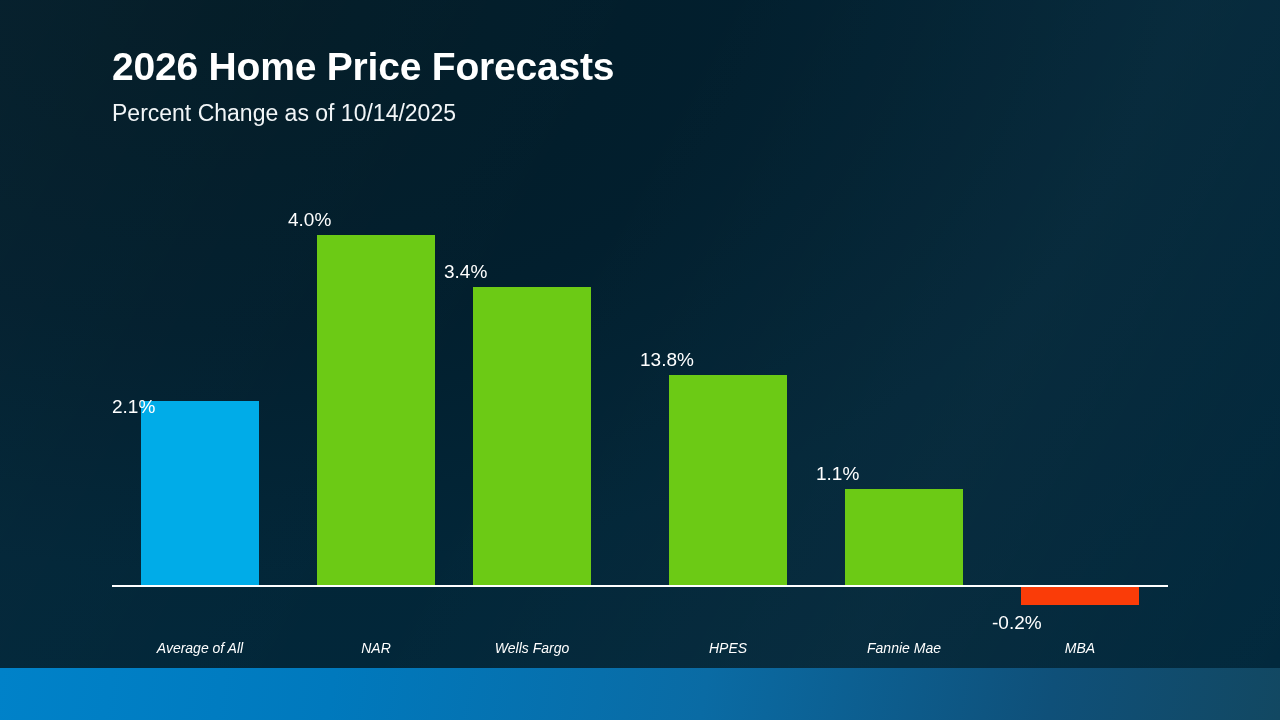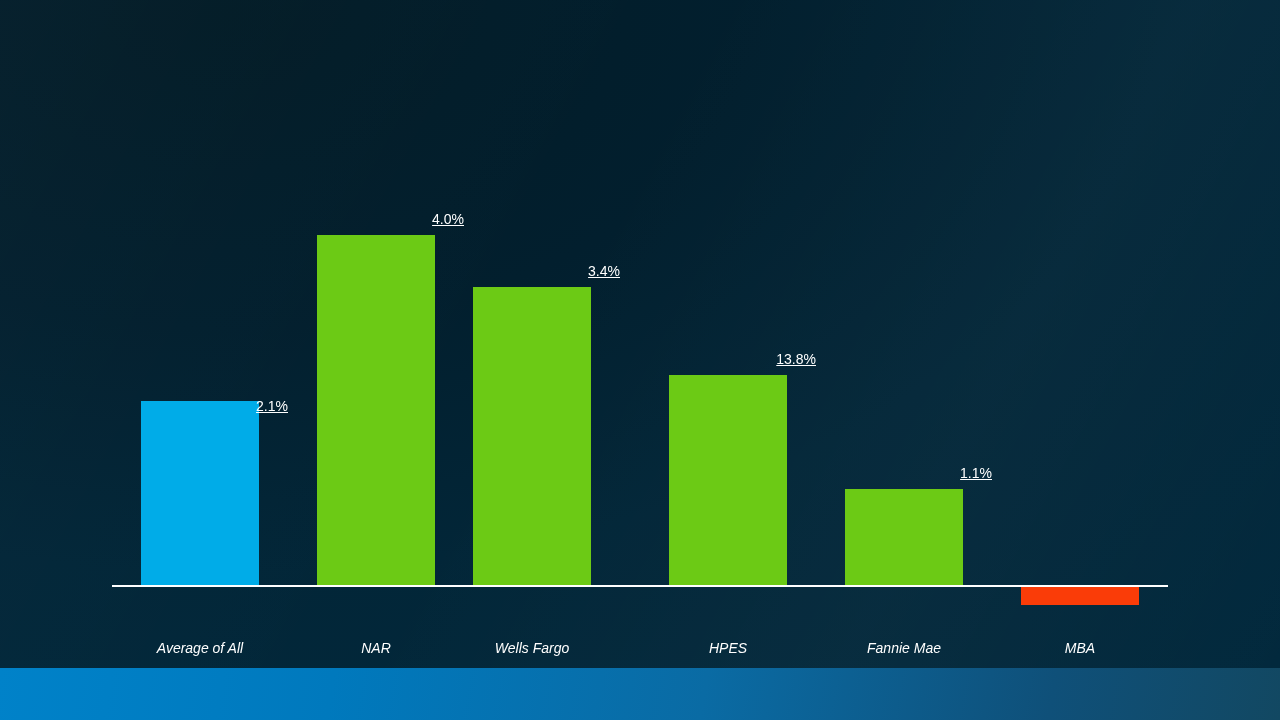--- a/index.html
+++ b/index.html
@@ -76,26 +76,25 @@
     left: 29px;
     width: 118px;
     border: 0;
   }
   .bar.positive { bottom: 83px; }
   .bar.negative { top: 587px; }
   .value-label {
     position: absolute;
     left: 0;
     width: 176px;
-    text-align: right;
-    font-size: 14px;
+    text-align: left;
+    font-size: 19px;
     line-height: 23px;
     color: #ffffff;
     white-space: nowrap;
-    text-decoration: underline;
   }
   .cat-label {
     position: absolute;
     left: 0;
     top: 639px;
     width: 176px;
     text-align: center;
     font-size: 14px;
     line-height: 19px;
     color: #ffffff;
@@ -111,20 +110,24 @@
     width: 1280px;
     height: 52px;
     background: linear-gradient(100deg, #0082c9 0%, #0079bd 26%, #0a6ba4 55%, #0f5079 82%, #124862 100%);
   }
 </style>
 </head>
 <body>
 
 <div id="slide">
 
+  <div id="header">
+    <h1 id="chart-title">2026 Home Price Forecasts</h1>
+    <h2 id="chart-subtitle">Percent Change as of 10/14/2025</h2>
+  </div>
 
   <div id="plot">
     <div class="axis-line"></div>
     <div id="bars">
         <div class="bar-slot" style="left: 112px;">
           <div class="bar positive" style="height: 183.96px; background: rgb(0, 172, 232);"></div>
           <div class="value-label" style="top: 395px;">2.1%</div>
           <div class="cat-label">Average of All</div>
         </div>
         <div class="bar-slot" style="left: 288px;">
@@ -142,20 +145,21 @@
           <div class="value-label" style="top: 347.76px;">13.8%</div>
           <div class="cat-label">HPES</div>
         </div>
         <div class="bar-slot" style="left: 816px;">
           <div class="bar positive" style="height: 96.36px; background: rgb(108, 202, 21);"></div>
           <div class="value-label" style="top: 461.64px;">1.1%</div>
           <div class="cat-label">Fannie Mae</div>
         </div>
         <div class="bar-slot" style="left: 992px;">
           <div class="bar negative" style="height: 17.52px; background: rgb(250, 60, 8);"></div>
+          <div class="value-label" style="top: 610.52px;">-0.2%</div>
           <div class="cat-label">MBA</div>
         </div>
       </div>
   </div>
 
   <div id="bottom-bar"></div>
 
 </div>
 
 </body></html>

